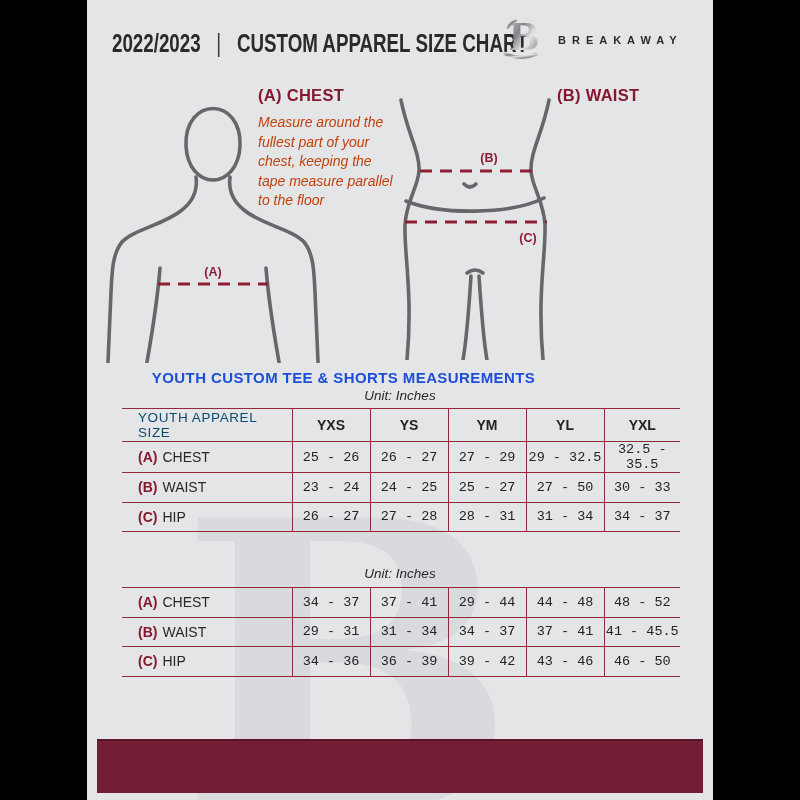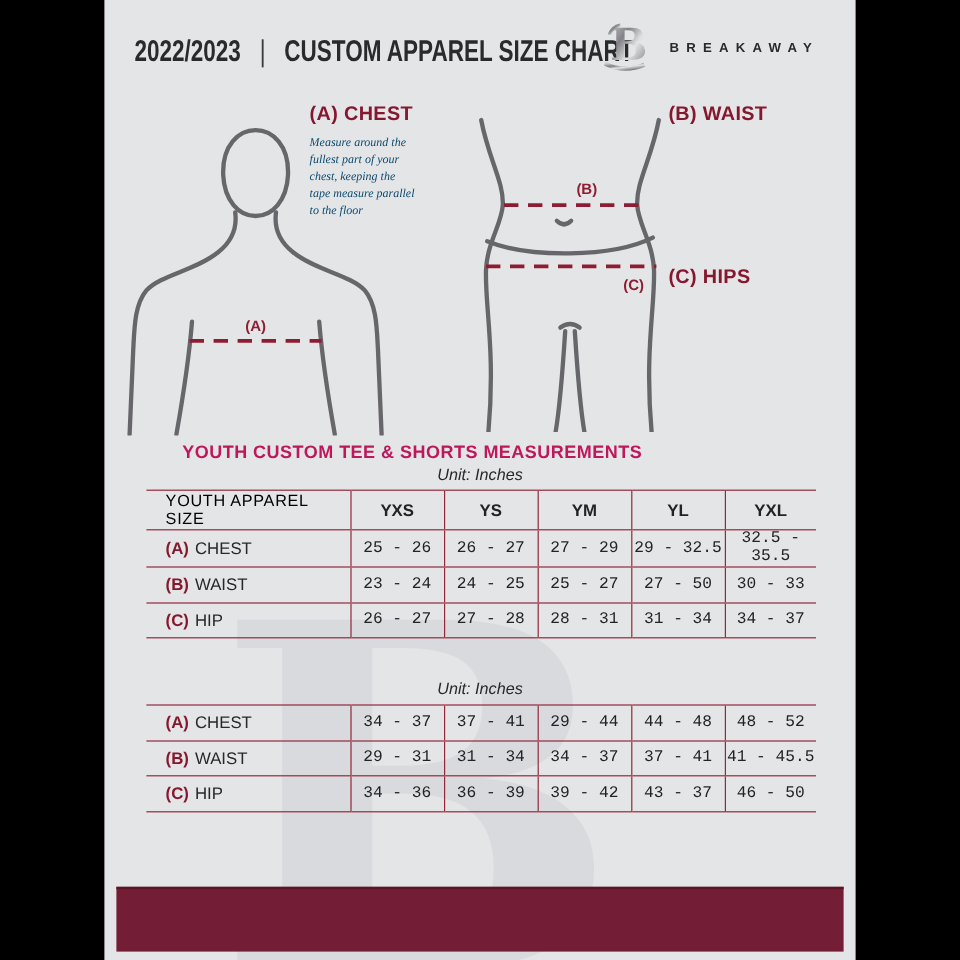--- a/index.html
+++ b/index.html
@@ -17,43 +17,43 @@
              font-weight:700;font-size:25px;color:#2a2a2d;letter-spacing:0px;
              transform:scaleX(0.75);transform-origin:left center;}
   .hdr-title .divider{font-weight:400;color:#3a3a3d;padding:0 14px;}
   .logo-svg{position:absolute;left:410px;top:14px;}
   .brand{position:absolute;left:471px;top:34px;font-size:11px;font-weight:700;
          letter-spacing:6px;color:#2a2a2d;}
 
   
   .guide{position:absolute;z-index:2;}
   .guide-head{font-size:16.5px;font-weight:800;color:#85182f;letter-spacing:.3px;margin:0 0 8px 0;}
-  .guide-body{font-size:10px;font-style:italic;color:#0c4a6e;line-height:1.4;
-              white-space:pre-line;margin:0;font-family:Liberation Serif, serif;}
+  .guide-body{font-size:14px;font-style:italic;color:#c2410c;line-height:1.4;
+              white-space:pre-line;margin:0;}
 
   
   .fig{position:absolute;z-index:1;}
   .fig-stroke{fill:none;stroke:#67676b;stroke-width:3.6;stroke-linecap:round;}
   .dash{fill:none;stroke:#8e1d34;stroke-width:3.2;stroke-dasharray:12 8;stroke-linecap:butt;}
   .fig-label{font-family:"Liberation Sans",sans-serif;font-size:12.5px;font-weight:700;fill:#8e1d34;}
 
   
   .tbl-title{position:absolute;left:0;width:513px;text-align:center;font-size:15px;
-             font-weight:700;color:#be185d;letter-spacing:.4px;z-index:2;}
+             font-weight:700;color:#1d4ed8;letter-spacing:.4px;z-index:2;}
   .tbl-unit{position:absolute;left:0;width:626px;text-align:center;font-size:13.5px;
             font-style:italic;color:#28282b;z-index:2;}
   table.size{position:absolute;left:35px;width:558px;border-collapse:collapse;
              table-layout:fixed;z-index:2;background:transparent;}
   table.size th,table.size td{border-top:1.5px solid #93283c;border-bottom:1.5px solid #93283c;
              padding:0;text-align:center;vertical-align:middle;}
   table.size th+th,table.size td+td{border-left:1.5px solid #93283c;}
   table.size tr.hrow{height:33px;}
   table.size tr.drow{height:29.5px;}
   .size-col-head{font-size:14px;font-weight:700;color:#232326;}
-  .lbl-head{font-size:13.5px;font-weight:400;color:#000000;letter-spacing:.6px;text-align:left !important;padding-left:16px !important;}
+  .lbl-head{font-size:13.5px;font-weight:400;color:#0c4a6e;letter-spacing:.6px;text-align:left !important;padding-left:16px !important;}
   td.rowlbl{text-align:left !important;padding-left:16px !important;font-size:14px;color:#28282b;}
   td.rowlbl .pfx{font-weight:800;color:#85182f;margin-right:5px;}
   td.val{font-size:13.5px;color:#232326;font-family:Liberation Mono, monospace;}
 
   
   .footer-bar{position:absolute;left:10px;top:739px;width:606px;height:52px;
               background:#741d36;border-top:2px solid #5c1527;z-index:4;}
 </style>
 </head>
 <body>
@@ -114,21 +114,20 @@
       <p class="guide-body">Measure around the
 fullest part of your
 chest, keeping the
 tape measure parallel
 to the floor</p>
     </div>
     <div class="guide" style="left:470px;top:86px;width:160px;">
       <p class="guide-head">(B) WAIST</p>
     </div>
     <div class="guide" style="left:470px;top:222px;width:166px;">
-      <p class="guide-head">(C) HIPS</p>
     </div>
 
     <div class="tbl-title" style="top:369px;">YOUTH CUSTOM TEE &amp; SHORTS MEASUREMENTS</div>
     <div class="tbl-unit" style="top:388px;">Unit: Inches</div>
     <table class="size" style="top:408px;">
       <colgroup>
           <col style="width:170px">
           <col style="width:78px">
           <col style="width:78px">
                 <col style="width:78px">
@@ -196,21 +195,21 @@
         <td class="val">31 - 34</td>
         <td class="val">34 - 37</td>
         <td class="val">37 - 41</td>
         <td class="val">41 - 45.5</td>
       </tr>
       <tr class="drow">
         <td class="rowlbl"><span class="pfx">(C)</span><span>HIP</span></td>
         <td class="val">34 - 36</td>
         <td class="val">36 - 39</td>
         <td class="val">39 - 42</td>
-        <td class="val">43 - 37</td>
+        <td class="val">43 - 46</td>
         <td class="val">46 - 50</td>
       </tr>
     </tbody>
       </table>
 
     <div class="footer-bar"></div>
   </div>
 </div>
 
 </body></html>

